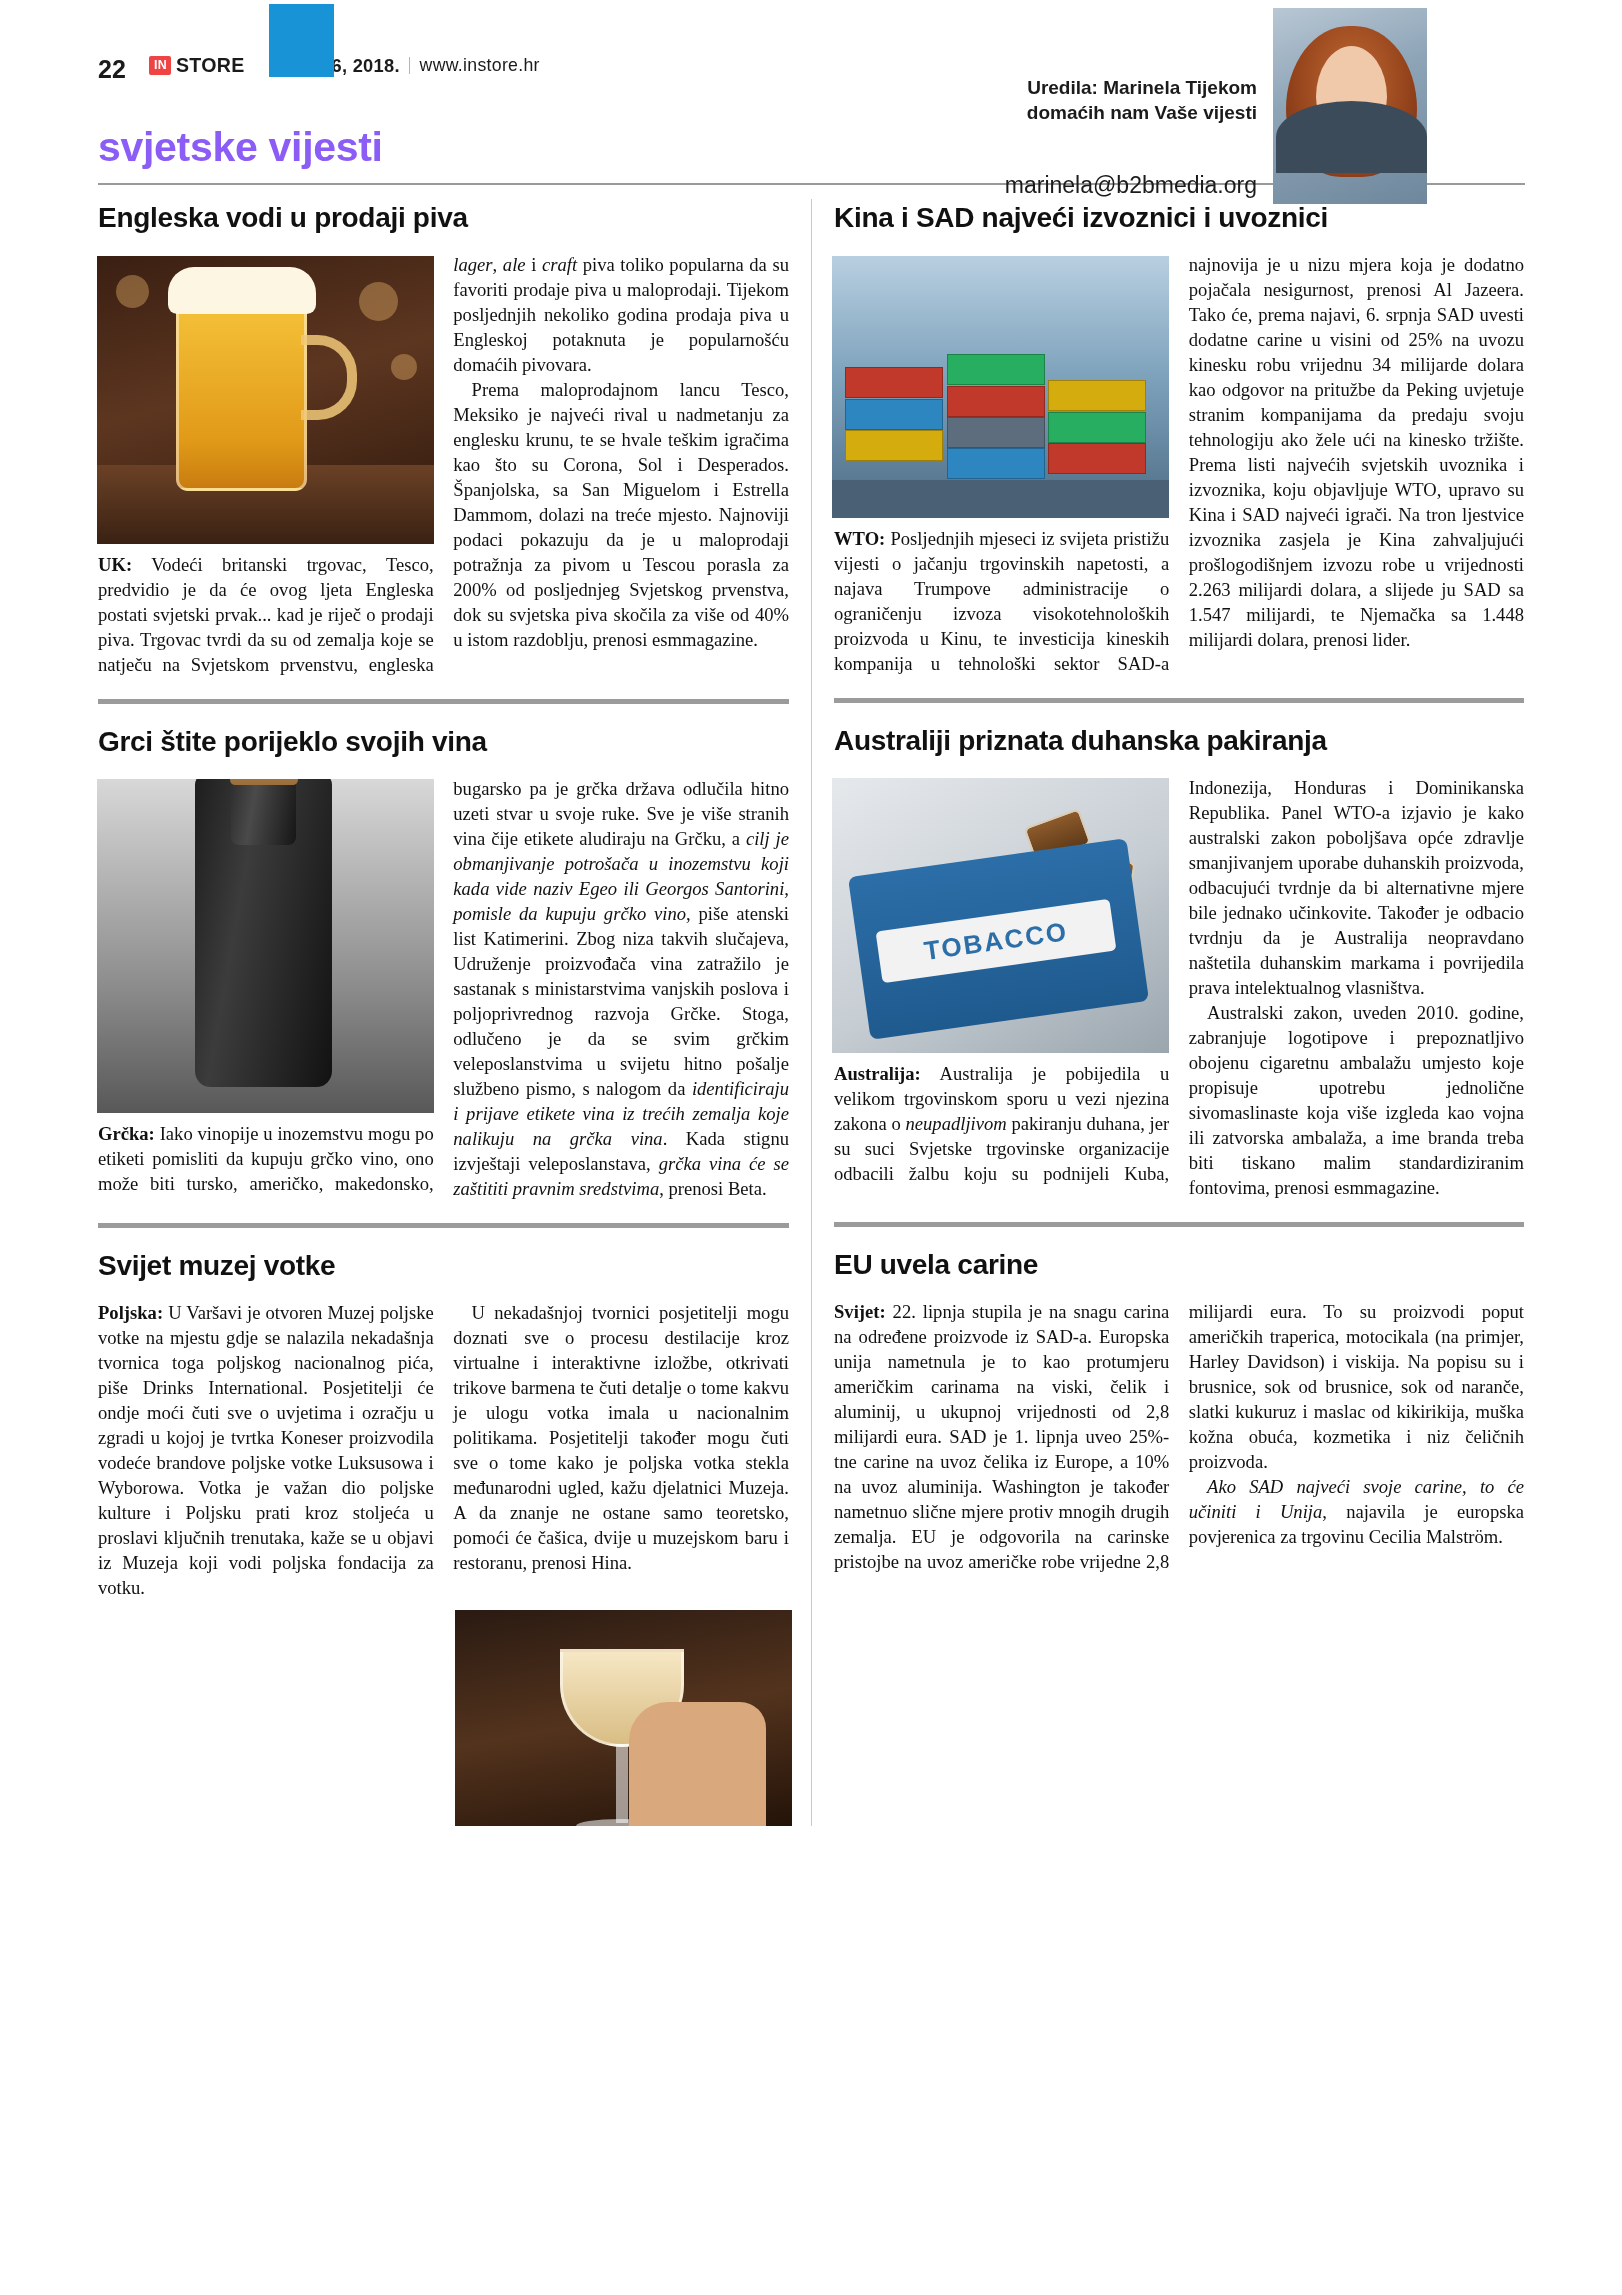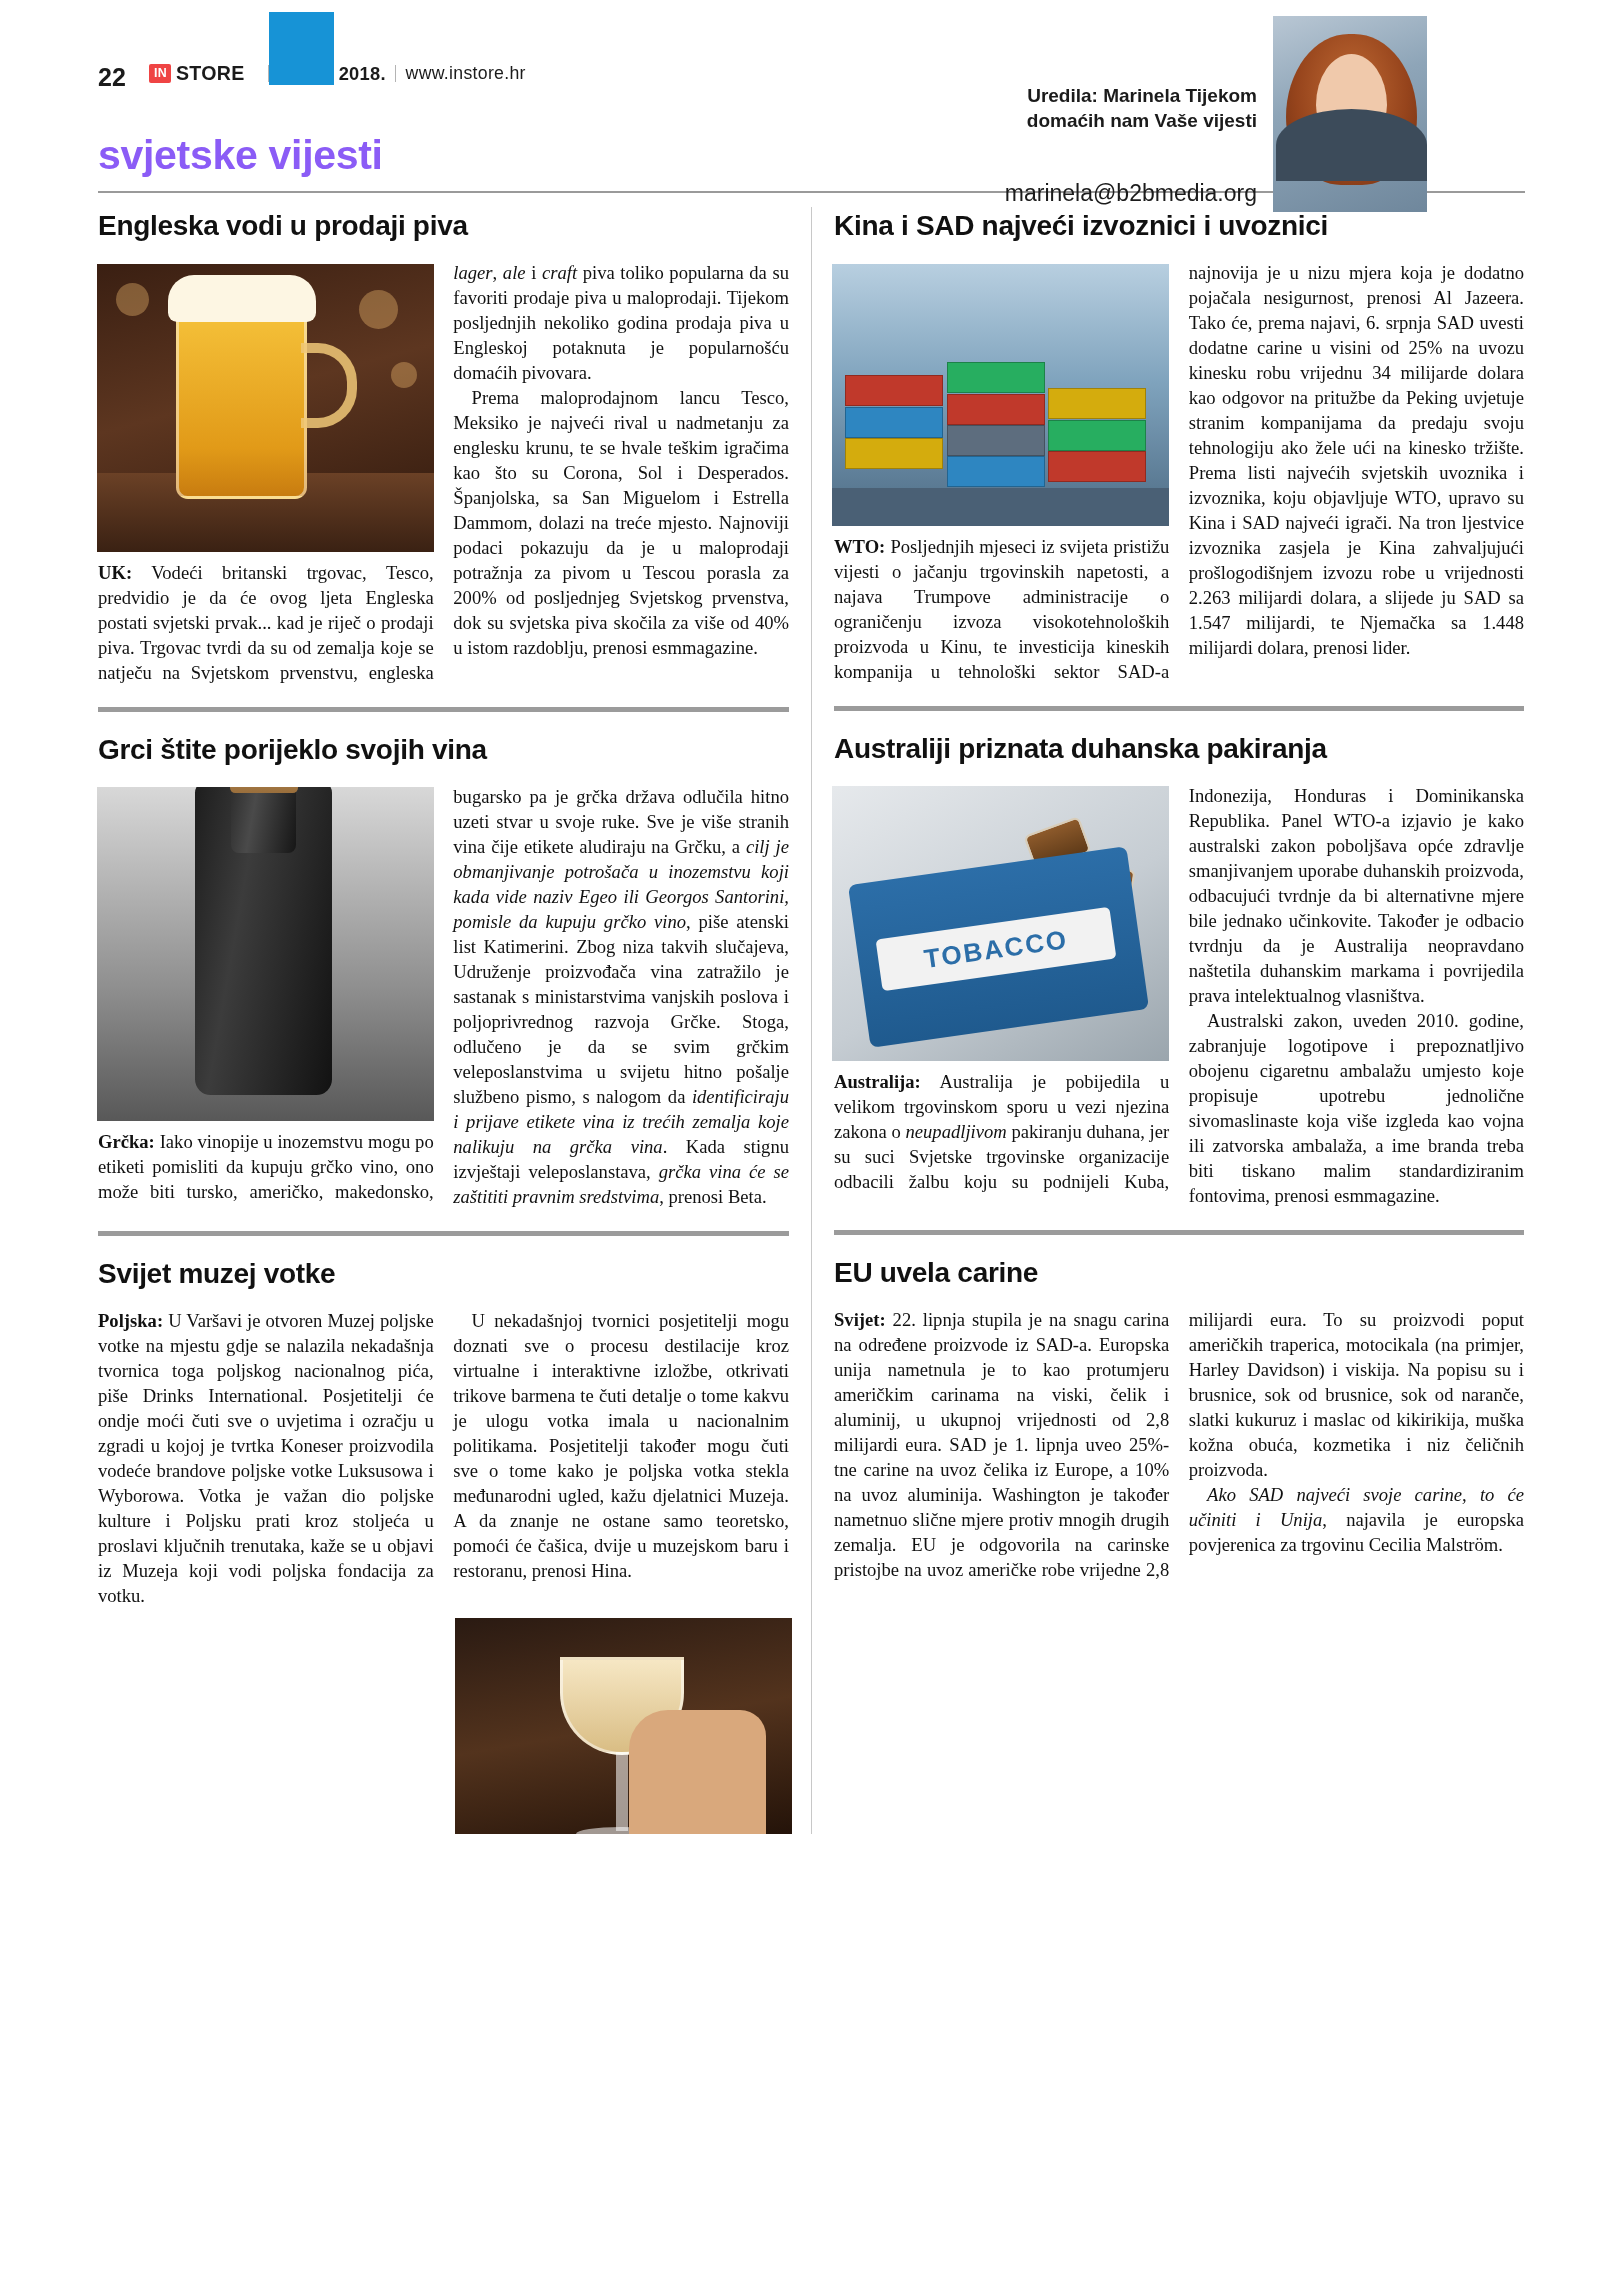--- a/index.html
+++ b/index.html
@@ -8,21 +8,21 @@
     width: 1623px; height: 2295px;
     background: #ffffff;
     font-family: "Liberation Serif", serif;
     color: #111;
     position: relative;
     overflow: hidden;
   }
   .page {
     position: relative;
     width: 1623px; height: 2295px;
-    padding: 12px 98px;
+    padding: 4px 98px;
   }
 
   
   .topbar {
     position: relative;
     height: 111px;
     display: flex;
     align-items: flex-start;
   }
   .page-number {
@@ -54,21 +54,21 @@
     width: 22px; height: 18.3px;
     background: #ef4444;
     color: #fff;
     font-size: 12.4px;
     line-height: 18.3px;
     text-align: center;
     border-radius: 2px;
     margin-right: 4.6px;
     font-weight: bold;
   }
-  .masthead .store-word { margin-right: 14px; }
+  .masthead .store-word { margin-right: 28px; }
   .masthead .sep {
     display:inline-block;
     width: 1.3px; height: 17px;
     background: #b4b4b4;
     margin: 0 9.2px;
   }
   .masthead .issue { font-weight: bold; font-size: 18.3px; }
   .masthead .url { font-weight: normal; font-size: 17.7px; }
 
   .editor-box {

